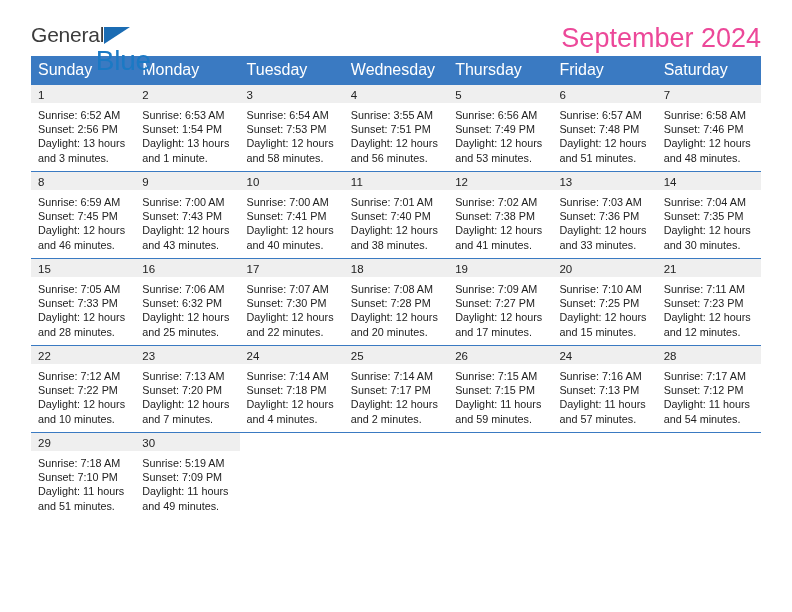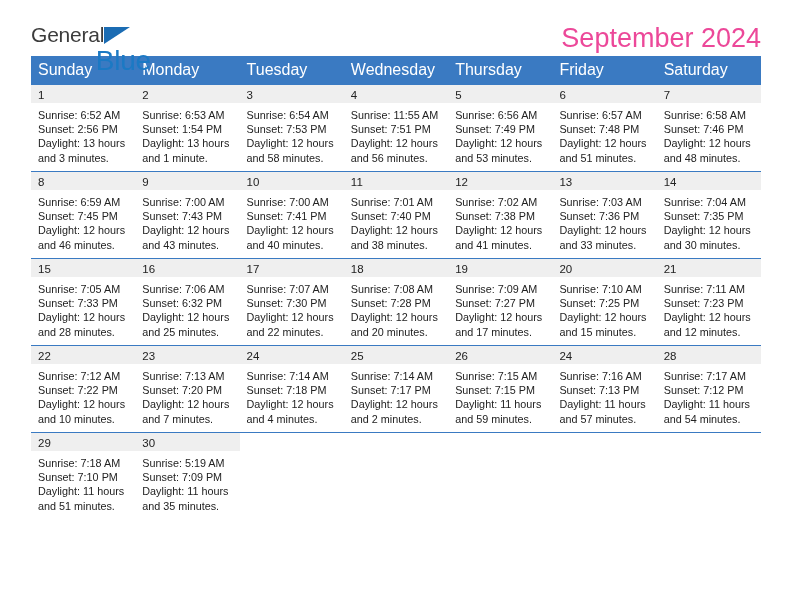--- a/index.html
+++ b/index.html
@@ -183,21 +183,21 @@
             <div class="cell-body">
               <div class="cell-line">Sunrise: 6:54 AM</div>
               <div class="cell-line">Sunset: 7:53 PM</div>
               <div class="cell-line">Daylight: 12 hours</div>
               <div class="cell-line">and 58 minutes.</div>
             </div>
           </td>
           <td>
             <div class="daynum">4</div>
             <div class="cell-body">
-              <div class="cell-line">Sunrise: 11:55 AM</div>
+              <div class="cell-line">Sunrise: 3:55 AM</div>
               <div class="cell-line">Sunset: 7:51 PM</div>
               <div class="cell-line">Daylight: 12 hours</div>
               <div class="cell-line">and 56 minutes.</div>
             </div>
           </td>
           <td>
             <div class="daynum">5</div>
             <div class="cell-body">
               <div class="cell-line">Sunrise: 6:56 AM</div>
               <div class="cell-line">Sunset: 7:49 PM</div>
@@ -428,21 +428,21 @@
               <div class="cell-line">Daylight: 11 hours</div>
               <div class="cell-line">and 51 minutes.</div>
             </div>
           </td>
           <td>
             <div class="daynum">30</div>
             <div class="cell-body">
               <div class="cell-line">Sunrise: 5:19 AM</div>
               <div class="cell-line">Sunset: 7:09 PM</div>
               <div class="cell-line">Daylight: 11 hours</div>
-              <div class="cell-line">and 35 minutes.</div>
+              <div class="cell-line">and 49 minutes.</div>
             </div>
           </td>
           <td>
             <div class="daynum empty"></div>
             <div class="cell-body">
               <div class="cell-line"></div>
               <div class="cell-line"></div>
               <div class="cell-line"></div>
               <div class="cell-line"></div>
             </div>

